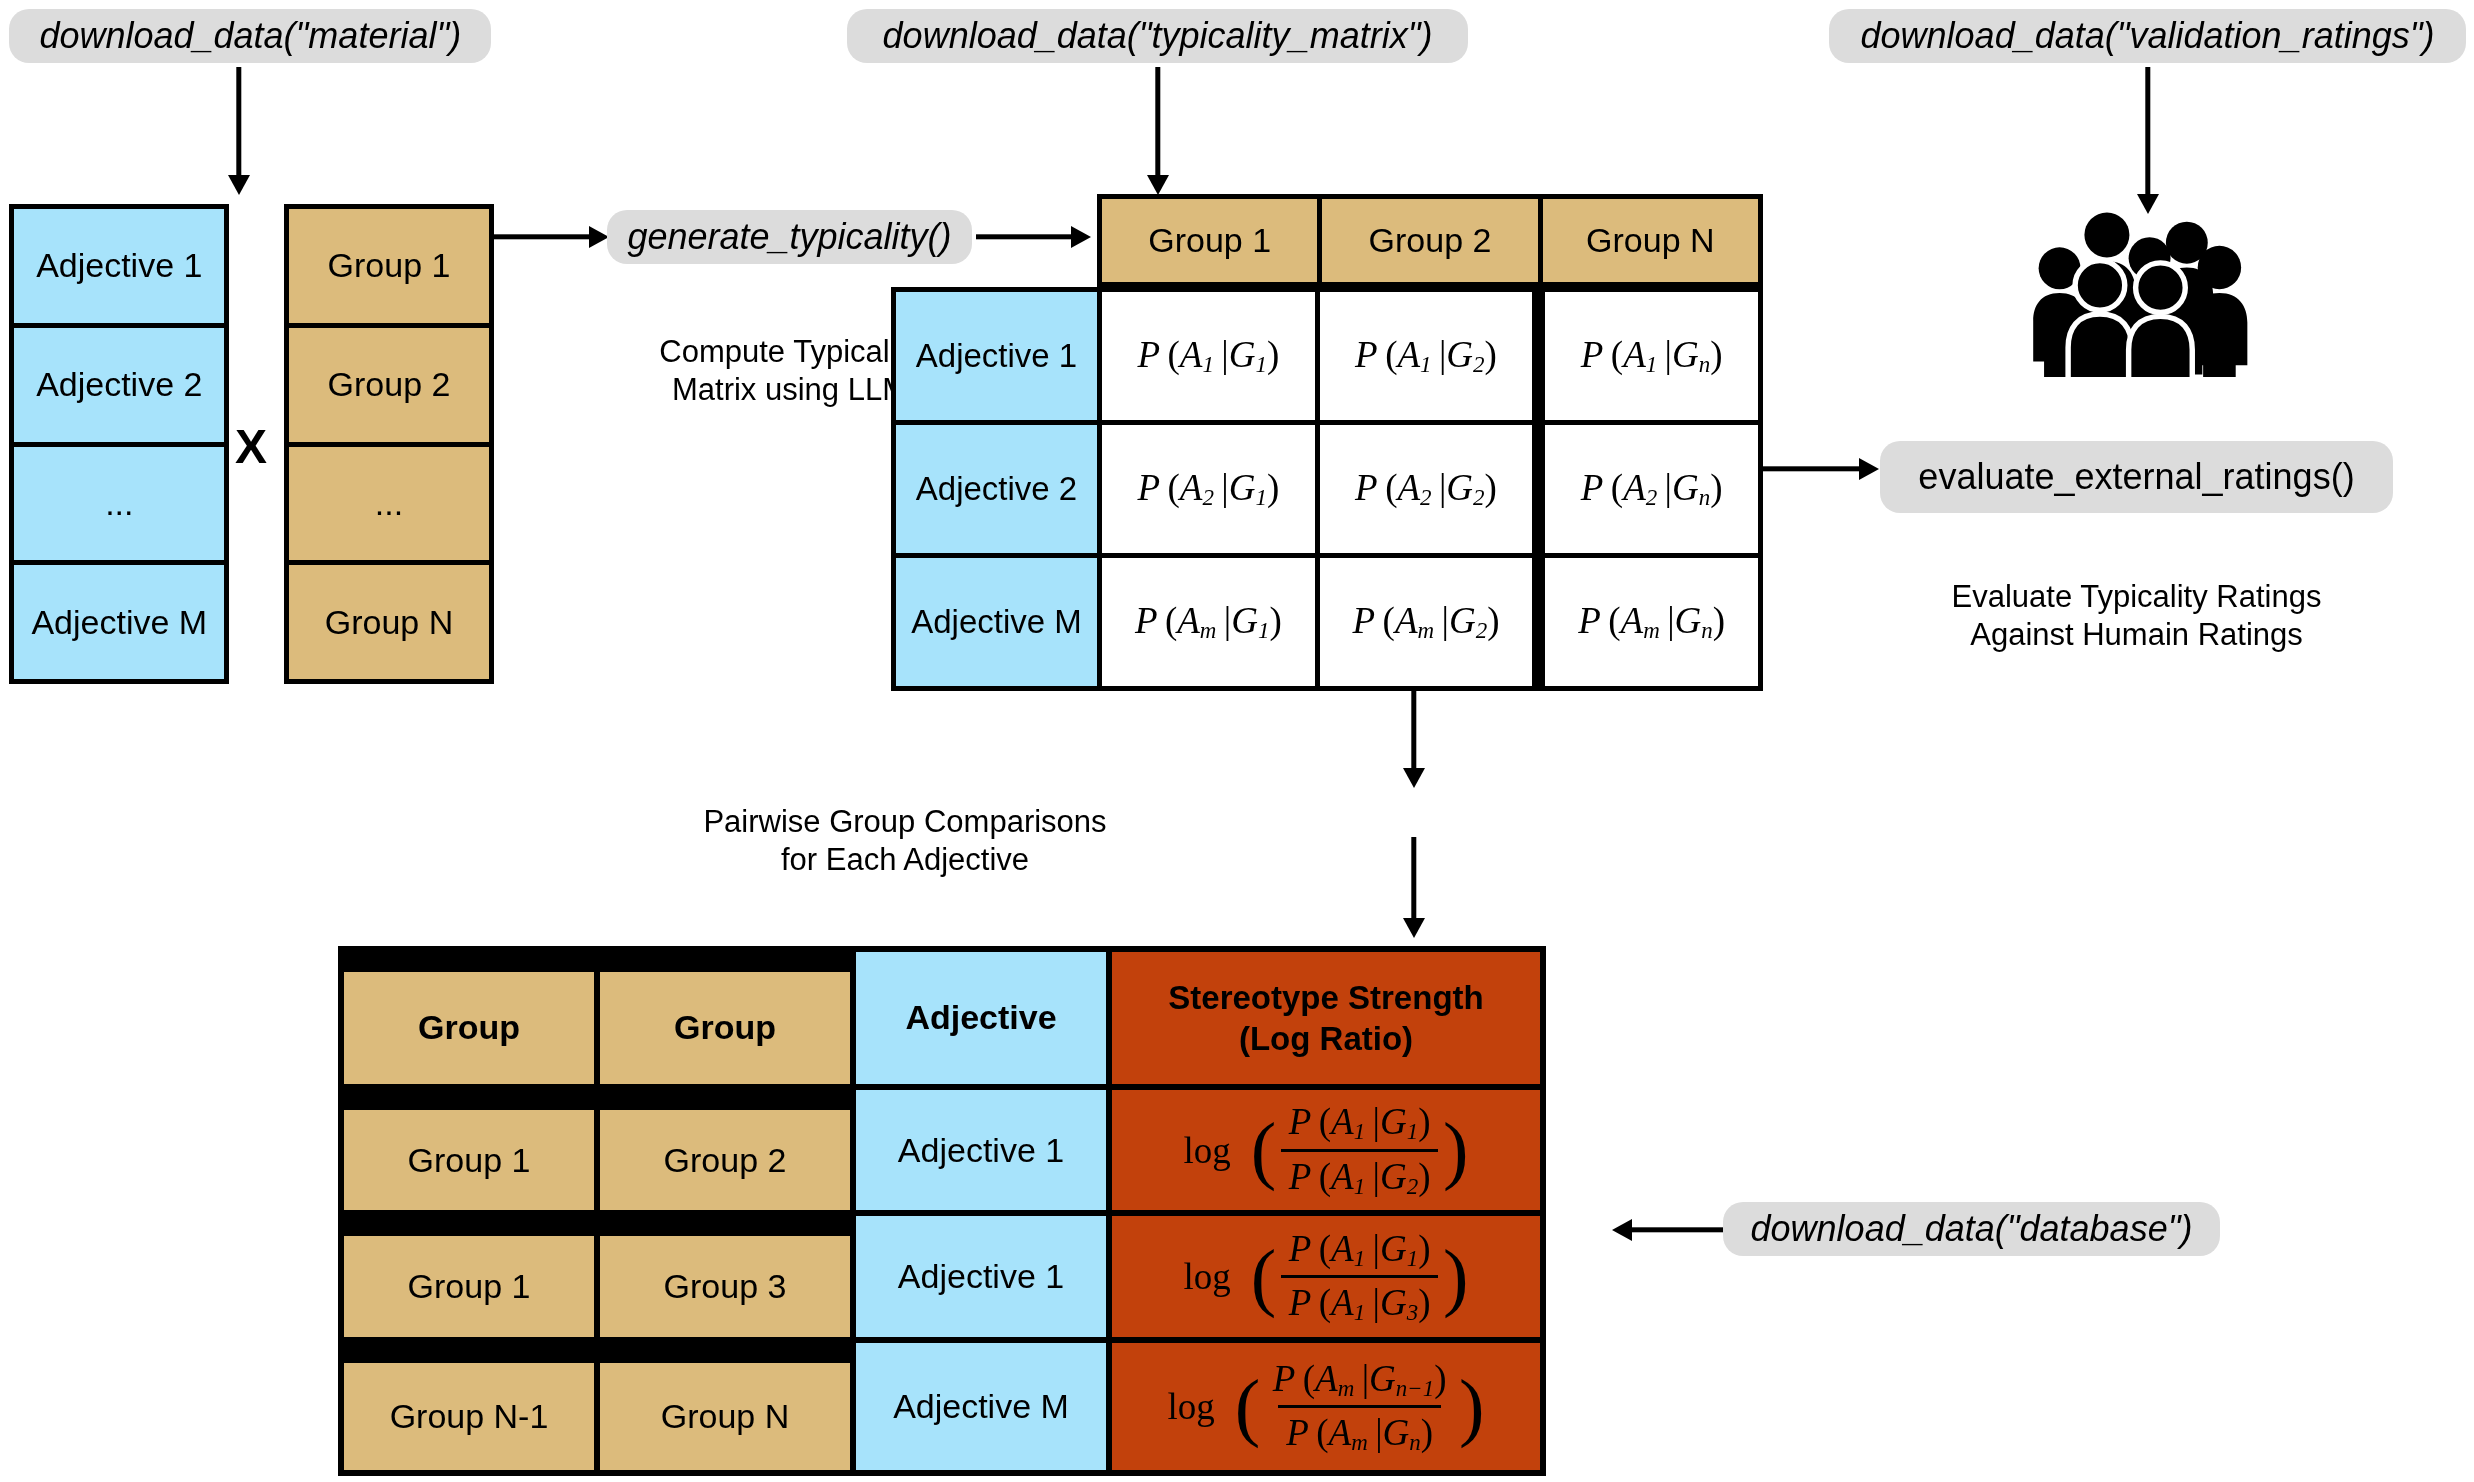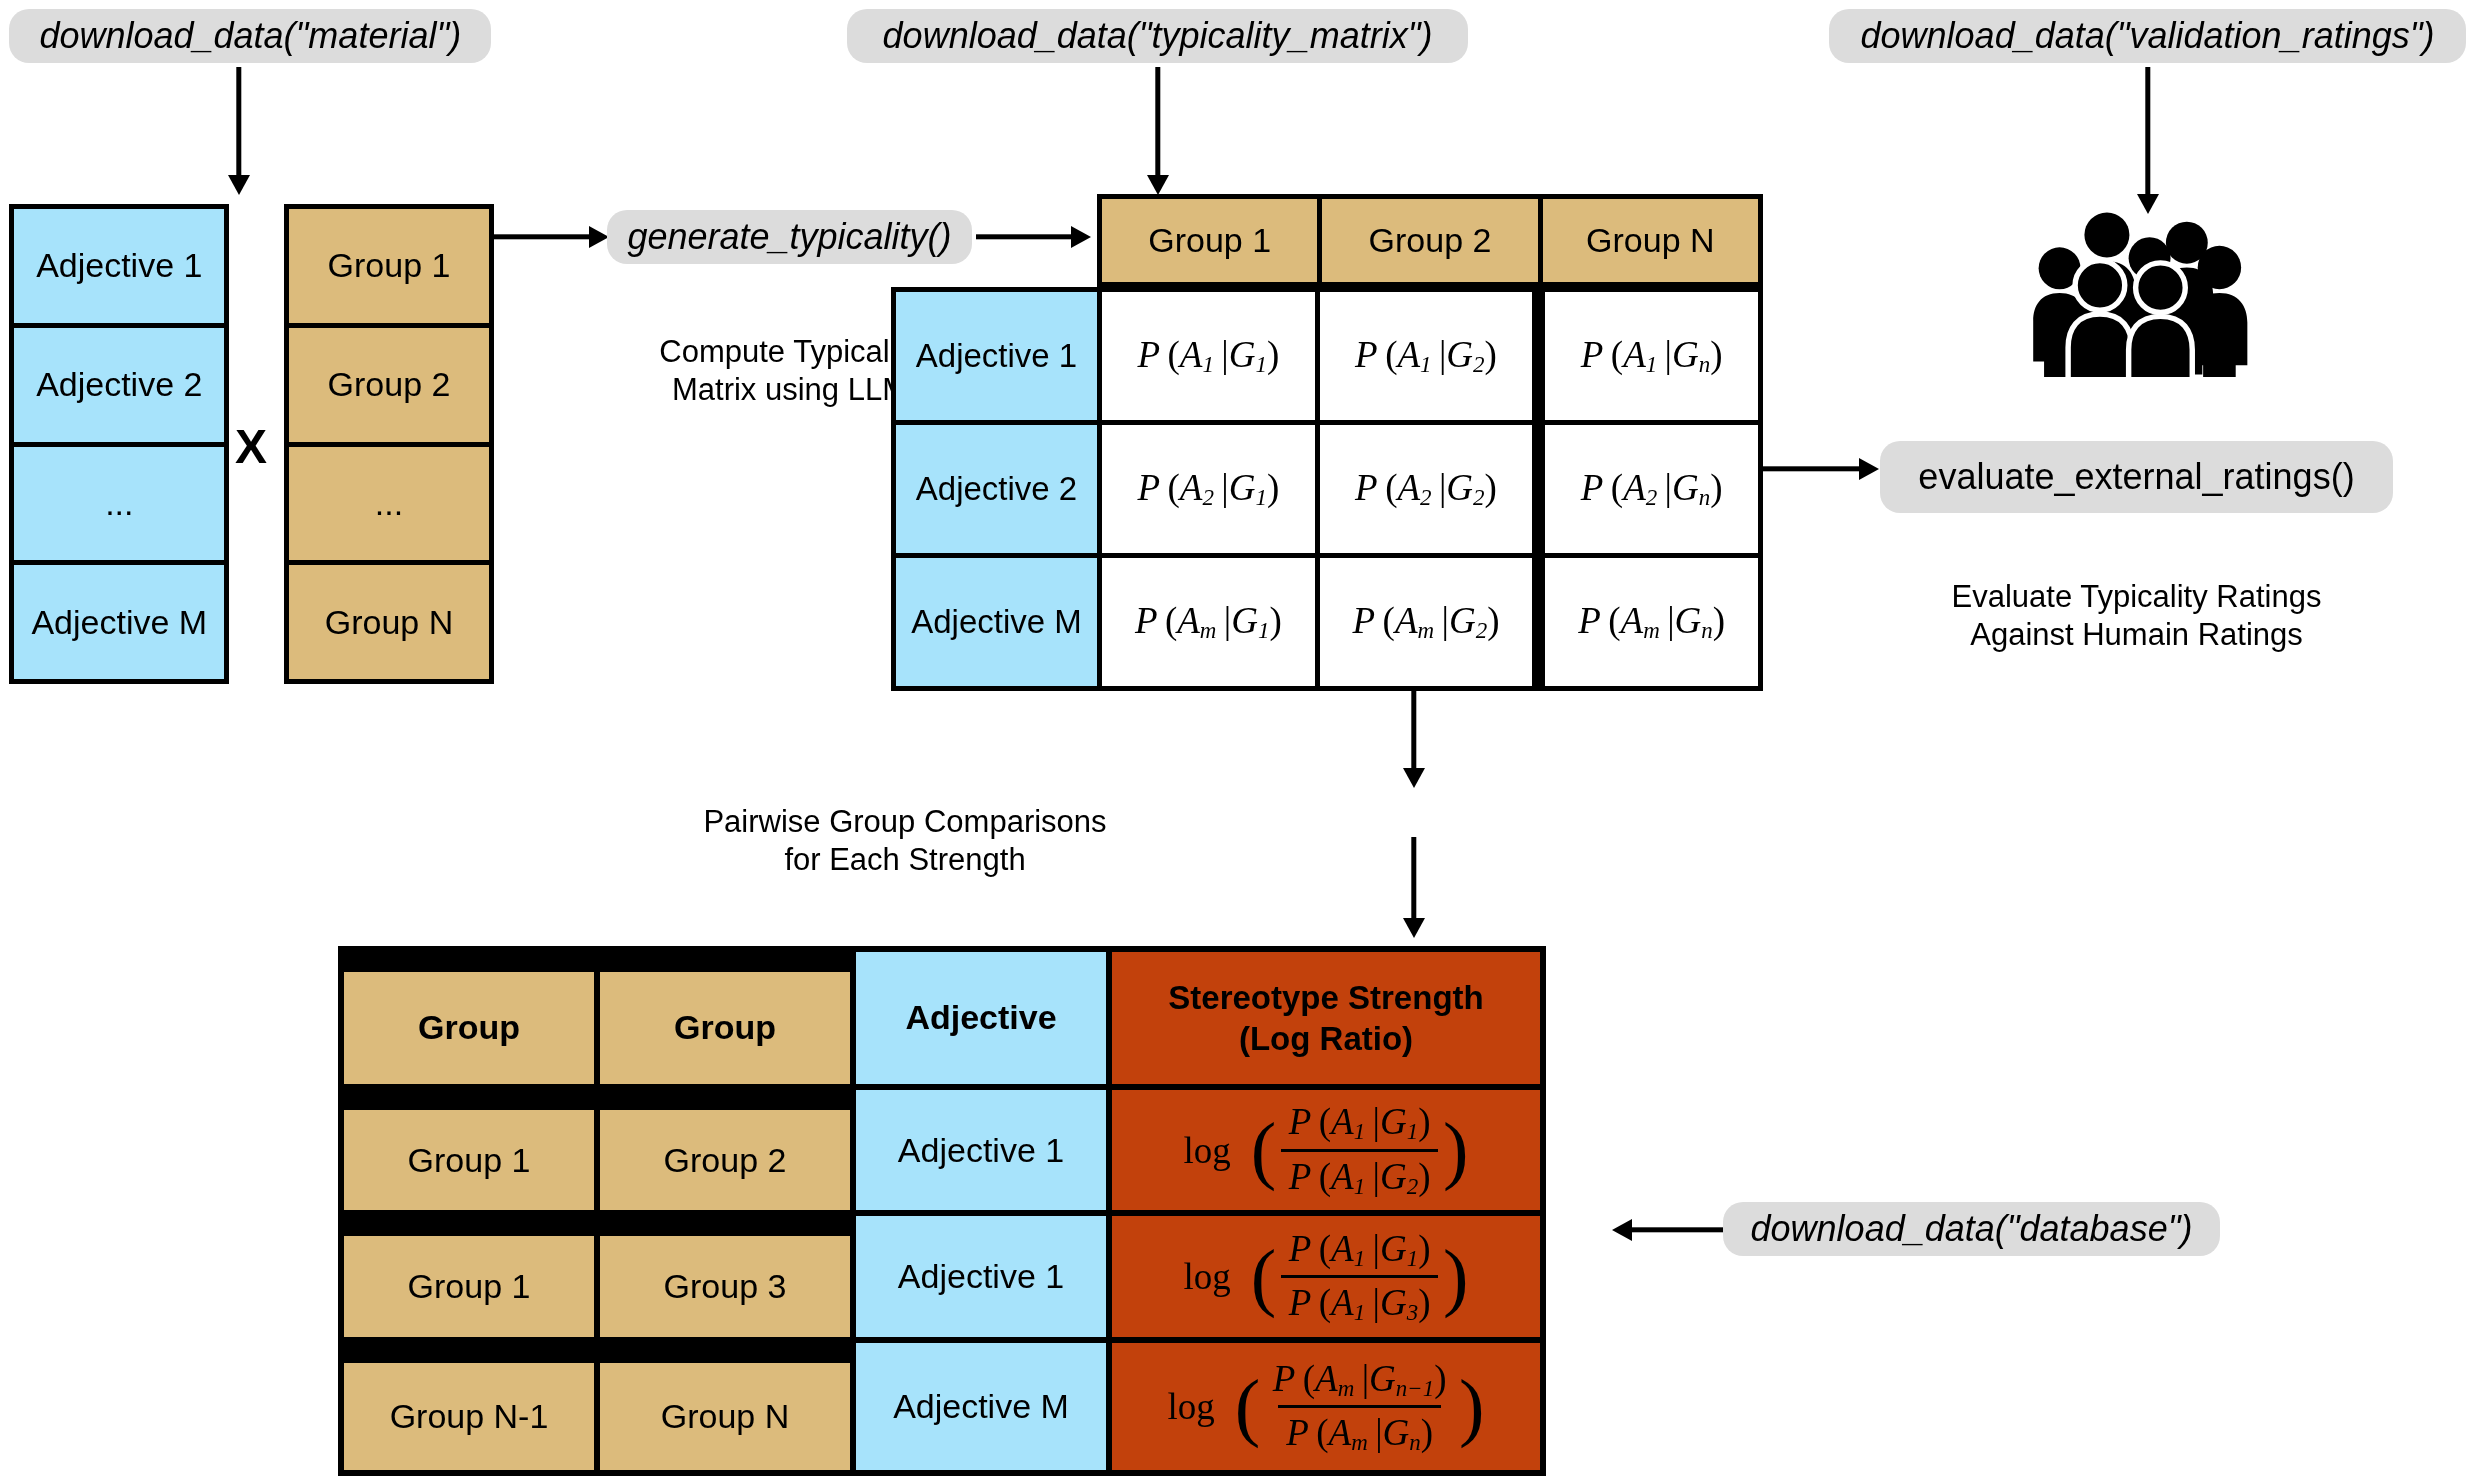--- a/index.html
+++ b/index.html
@@ -288,21 +288,21 @@
 Against Humain Ratings</span>
   </div>
 
   <div class="arrow" style="left:1402px;top:691px;width:23px;height:97px;">
     <div class="shaft-v" style="height:77px;"></div>
     <div class="head-down" style="top:77px;"></div>
   </div>
 
   <div class="caption" style="left:664px;top:765px;width:482px;">
     <span>Pairwise Group Comparisons
-for Each Strength</span>
+for Each Adjective</span>
   </div>
 
 
   <div class="arrow" style="left:1402px;top:837px;width:23px;height:101px;">
     <div class="shaft-v" style="height:81px;"></div>
     <div class="head-down" style="top:81px;"></div>
   </div>
 
   <div id="btable" style="left:338px;top:946px;width:1208px;height:530px;">
 

